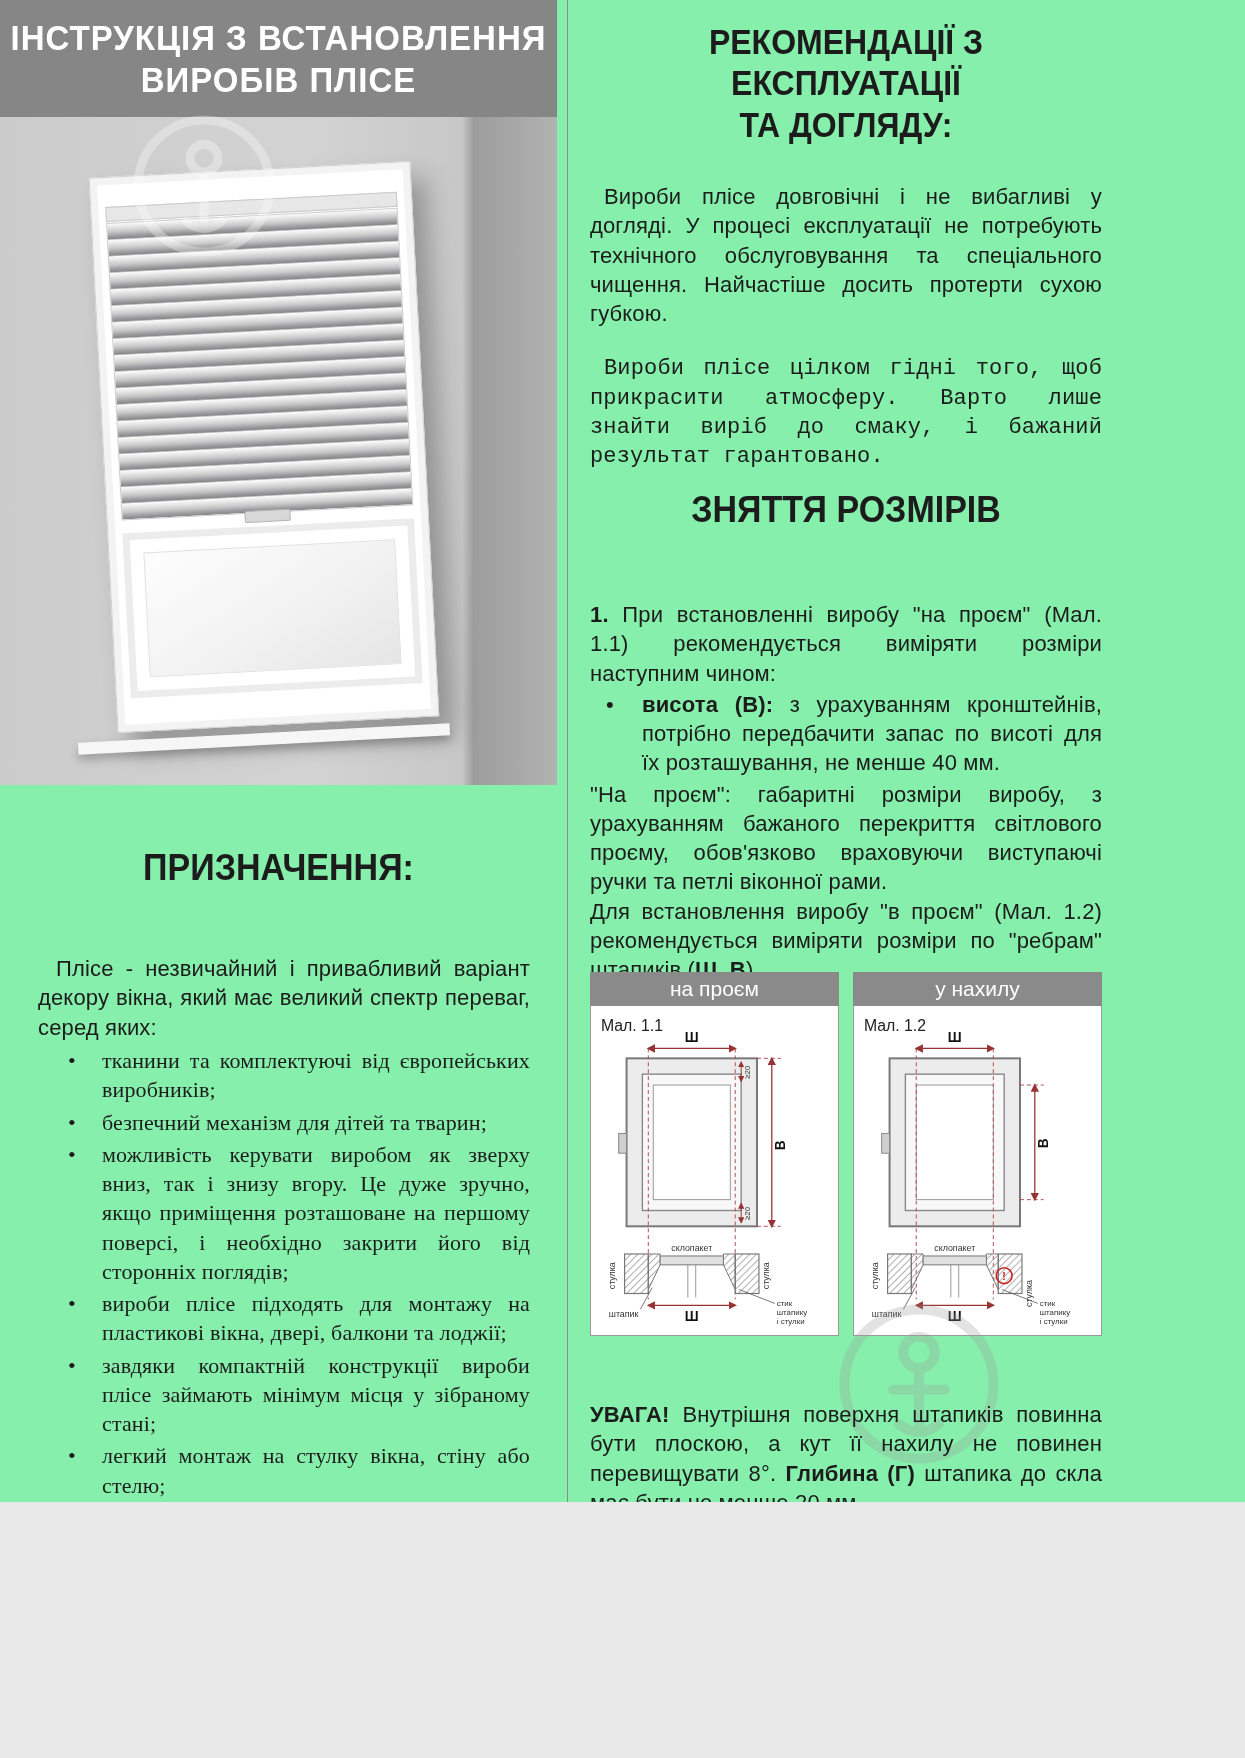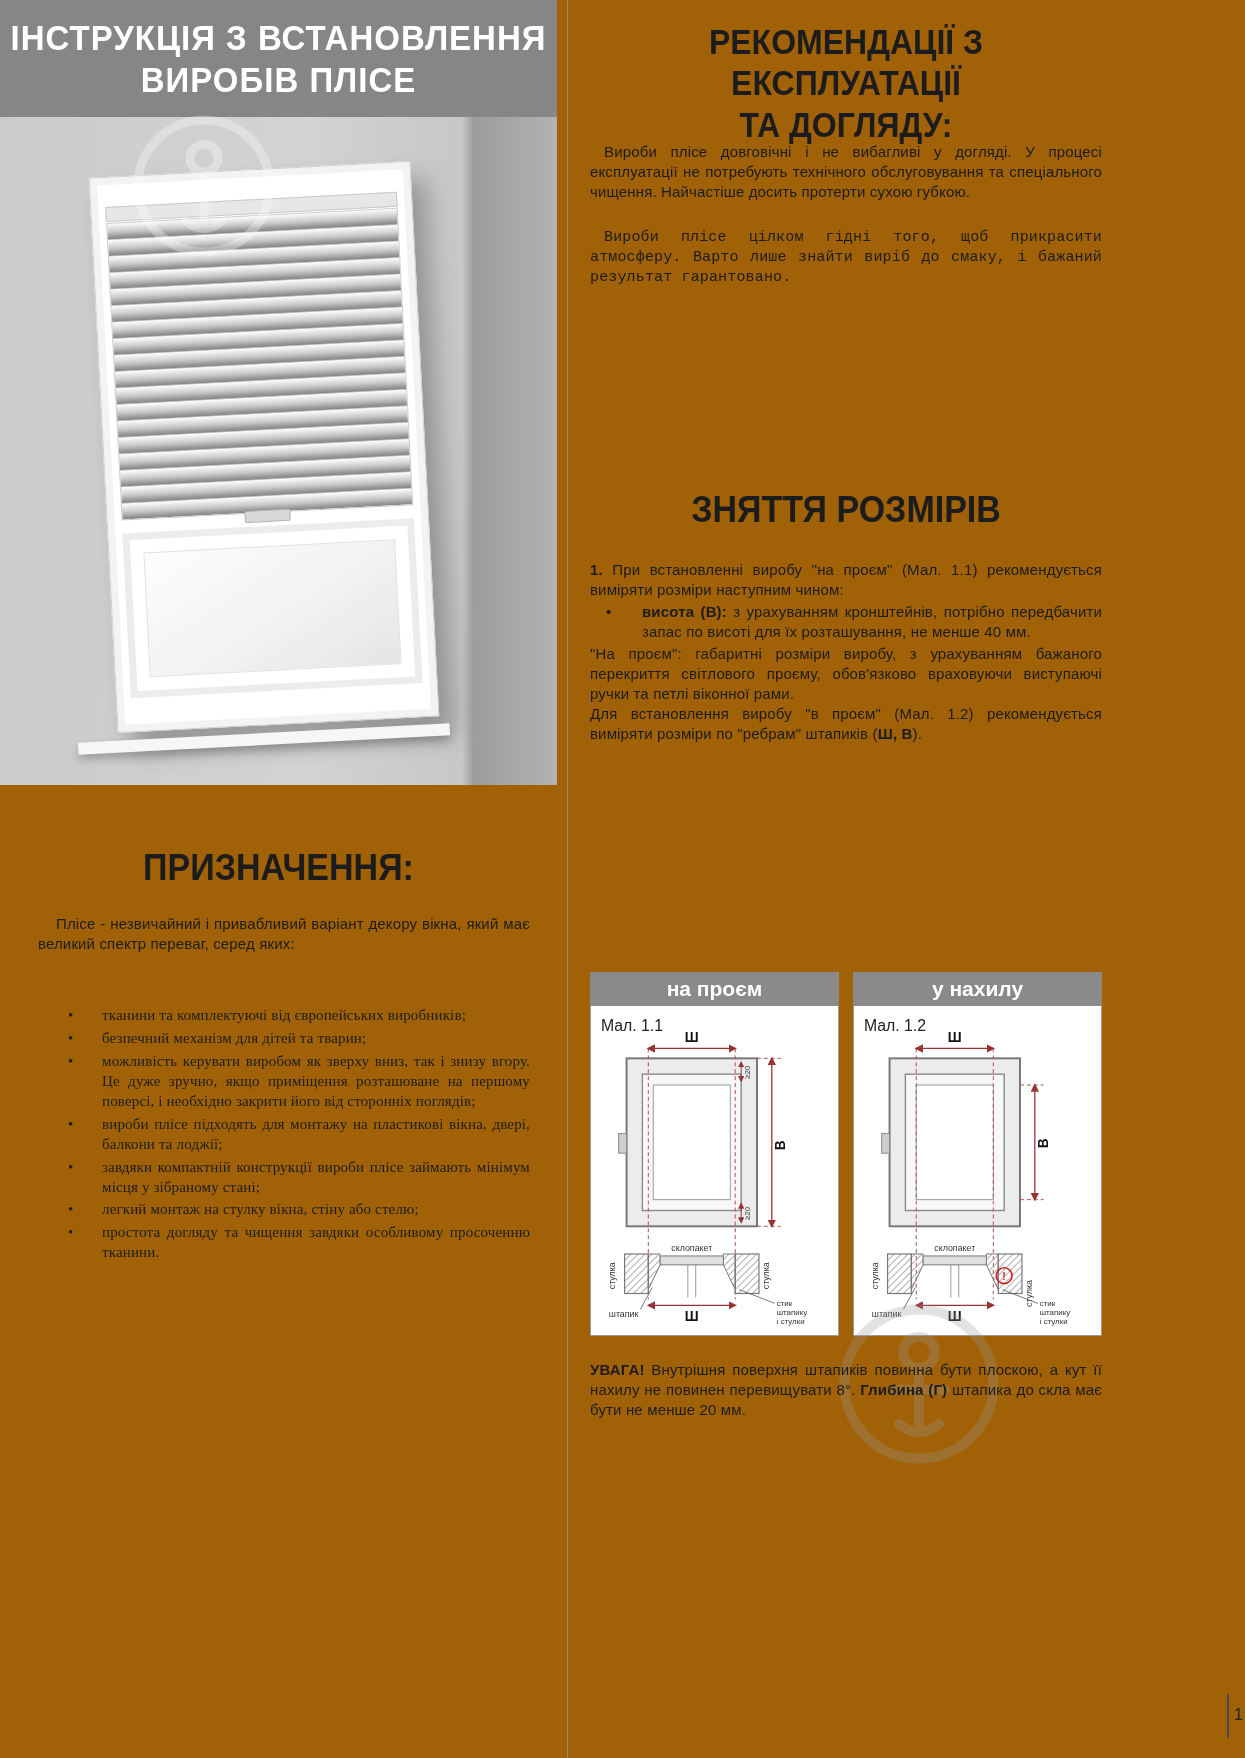--- a/index.html
+++ b/index.html
@@ -1,19 +1,19 @@
 <!DOCTYPE html>
 <html><head>
 <meta charset="utf-8">
 <style>
   * { margin:0; padding:0; box-sizing:border-box; }
   html,body { background:#e9e9e9; }
   .page {
-    position:relative; width:1245px; height:1758px; margin:0 auto;
-    background:#a16207; overflow:hidden;
+    position:relative; width:1245px; height:1502px; margin:0 auto;
+    background:#86efac; overflow:hidden;
     font-family:"Liberation Sans", sans-serif; color:#1c1c1c;
   }
   .col-divider { position:absolute; left:567px; top:0; width:1px; height:1758px; background:#8c8c8c; }
 
   
   .band {
     position:absolute; left:0; top:0; width:557px; height:117px;
     background:#868686; color:#fff;
     display:flex; flex-direction:column; align-items:center; justify-content:center;
   }
@@ -40,21 +40,21 @@
   .lower-glass { position:absolute; inset:13px; background:linear-gradient(150deg,#fdfdfd 0%,#f1f1f1 60%,#e5e5e5 100%); border:1px solid #e0e0e0; }
   .sill { position:absolute; left:78px; top:616px; width:372px; height:12px; background:#f6f6f6;
     transform:rotate(-3deg); box-shadow:0 5px 10px rgba(0,0,0,0.25); }
 
   .watermark { position:absolute; pointer-events:none; }
   .wm-left  { left:128px; top:110px; width:152px; height:152px; color:#ffffff; opacity:0.33; z-index:4; }
   .wm-right { left:833px; top:1298px; width:172px; height:172px; color:#9a9a9a; opacity:0.28; z-index:6; }
 
   .purpose-title { position:absolute; left:0; top:848px; width:557px; text-align:center;
     font-size:34px; font-weight:700; transform:scaleY(1.08); }
-  .body-text { font-size:15px; line-height:1.33; text-align:justify; letter-spacing:0.15px; }
+  .body-text { font-size:22px; line-height:1.33; text-align:justify; letter-spacing:0.15px;margin-top:40px; }
   .purpose-intro { position:absolute; left:38px; top:914px; width:492px; text-indent:18px; }
   .purpose-list { position:absolute; left:38px; top:1006px; width:492px; list-style:none; }
   .purpose-list li { position:relative; padding-left:64px; margin-bottom:3px;font-family:Liberation Serif, serif; }
   .purpose-list li::before { content:"•"; position:absolute; left:30px; top:0; }
 
   
   .care-title { position:absolute; left:590px; top:26px; width:512px; text-align:center;
     font-size:32px; font-weight:700; line-height:1.2; transform:scaleY(1.08); }
   .care-text { position:absolute; left:590px; top:142px; width:512px; }
   .care-text p { text-indent:14px; }
@@ -63,21 +63,21 @@
   .measure-title { position:absolute; left:590px; top:490px; width:512px; text-align:center;
     font-size:34px; font-weight:700; transform:scaleY(1.08); }
   .measure-text { position:absolute; left:590px; top:560px; width:512px; }
   .m-list { list-style:none; margin:2px 0; }
   .m-list li { position:relative; padding-left:52px; margin-bottom:2px; }
   .m-list li::before { content:"•"; position:absolute; left:16px; top:0; }
   .b { font-weight:700; }
 
   .diagrams { position:absolute; left:590px; top:972px; width:512px; display:flex; justify-content:space-between; }
   .diagram { width:249px; }
-  .diag-head { height:34px; background:#8a8a8a; color:#fff; font-weight:700; font-size:21px;
+  .diag-head { height:34px; background:#8a8a8a; color:#fff; font-weight:400; font-size:21px;
     display:flex; align-items:center; justify-content:center; }
   .diag-body { border:1px solid #9a9a9a; border-top:none; background:#fff; height:330px; position:relative; }
   .diag-svg { display:block; width:247px; height:328px; }
   .diag-svg text { font-family:"Liberation Sans", sans-serif; }
   .t-caption { font-size:16px; fill:#222; }
   .t-dim { font-size:14px; font-weight:bold; fill:#111; }
   .t-tiny { font-size:9px; fill:#333; }
   .t-micro { font-size:8px; fill:#333; }
   .t-alert { font-size:11px; font-weight:bold; fill:#cc2222; }
   .dimline { stroke:#993333; stroke-width:1.3; fill:none; }

